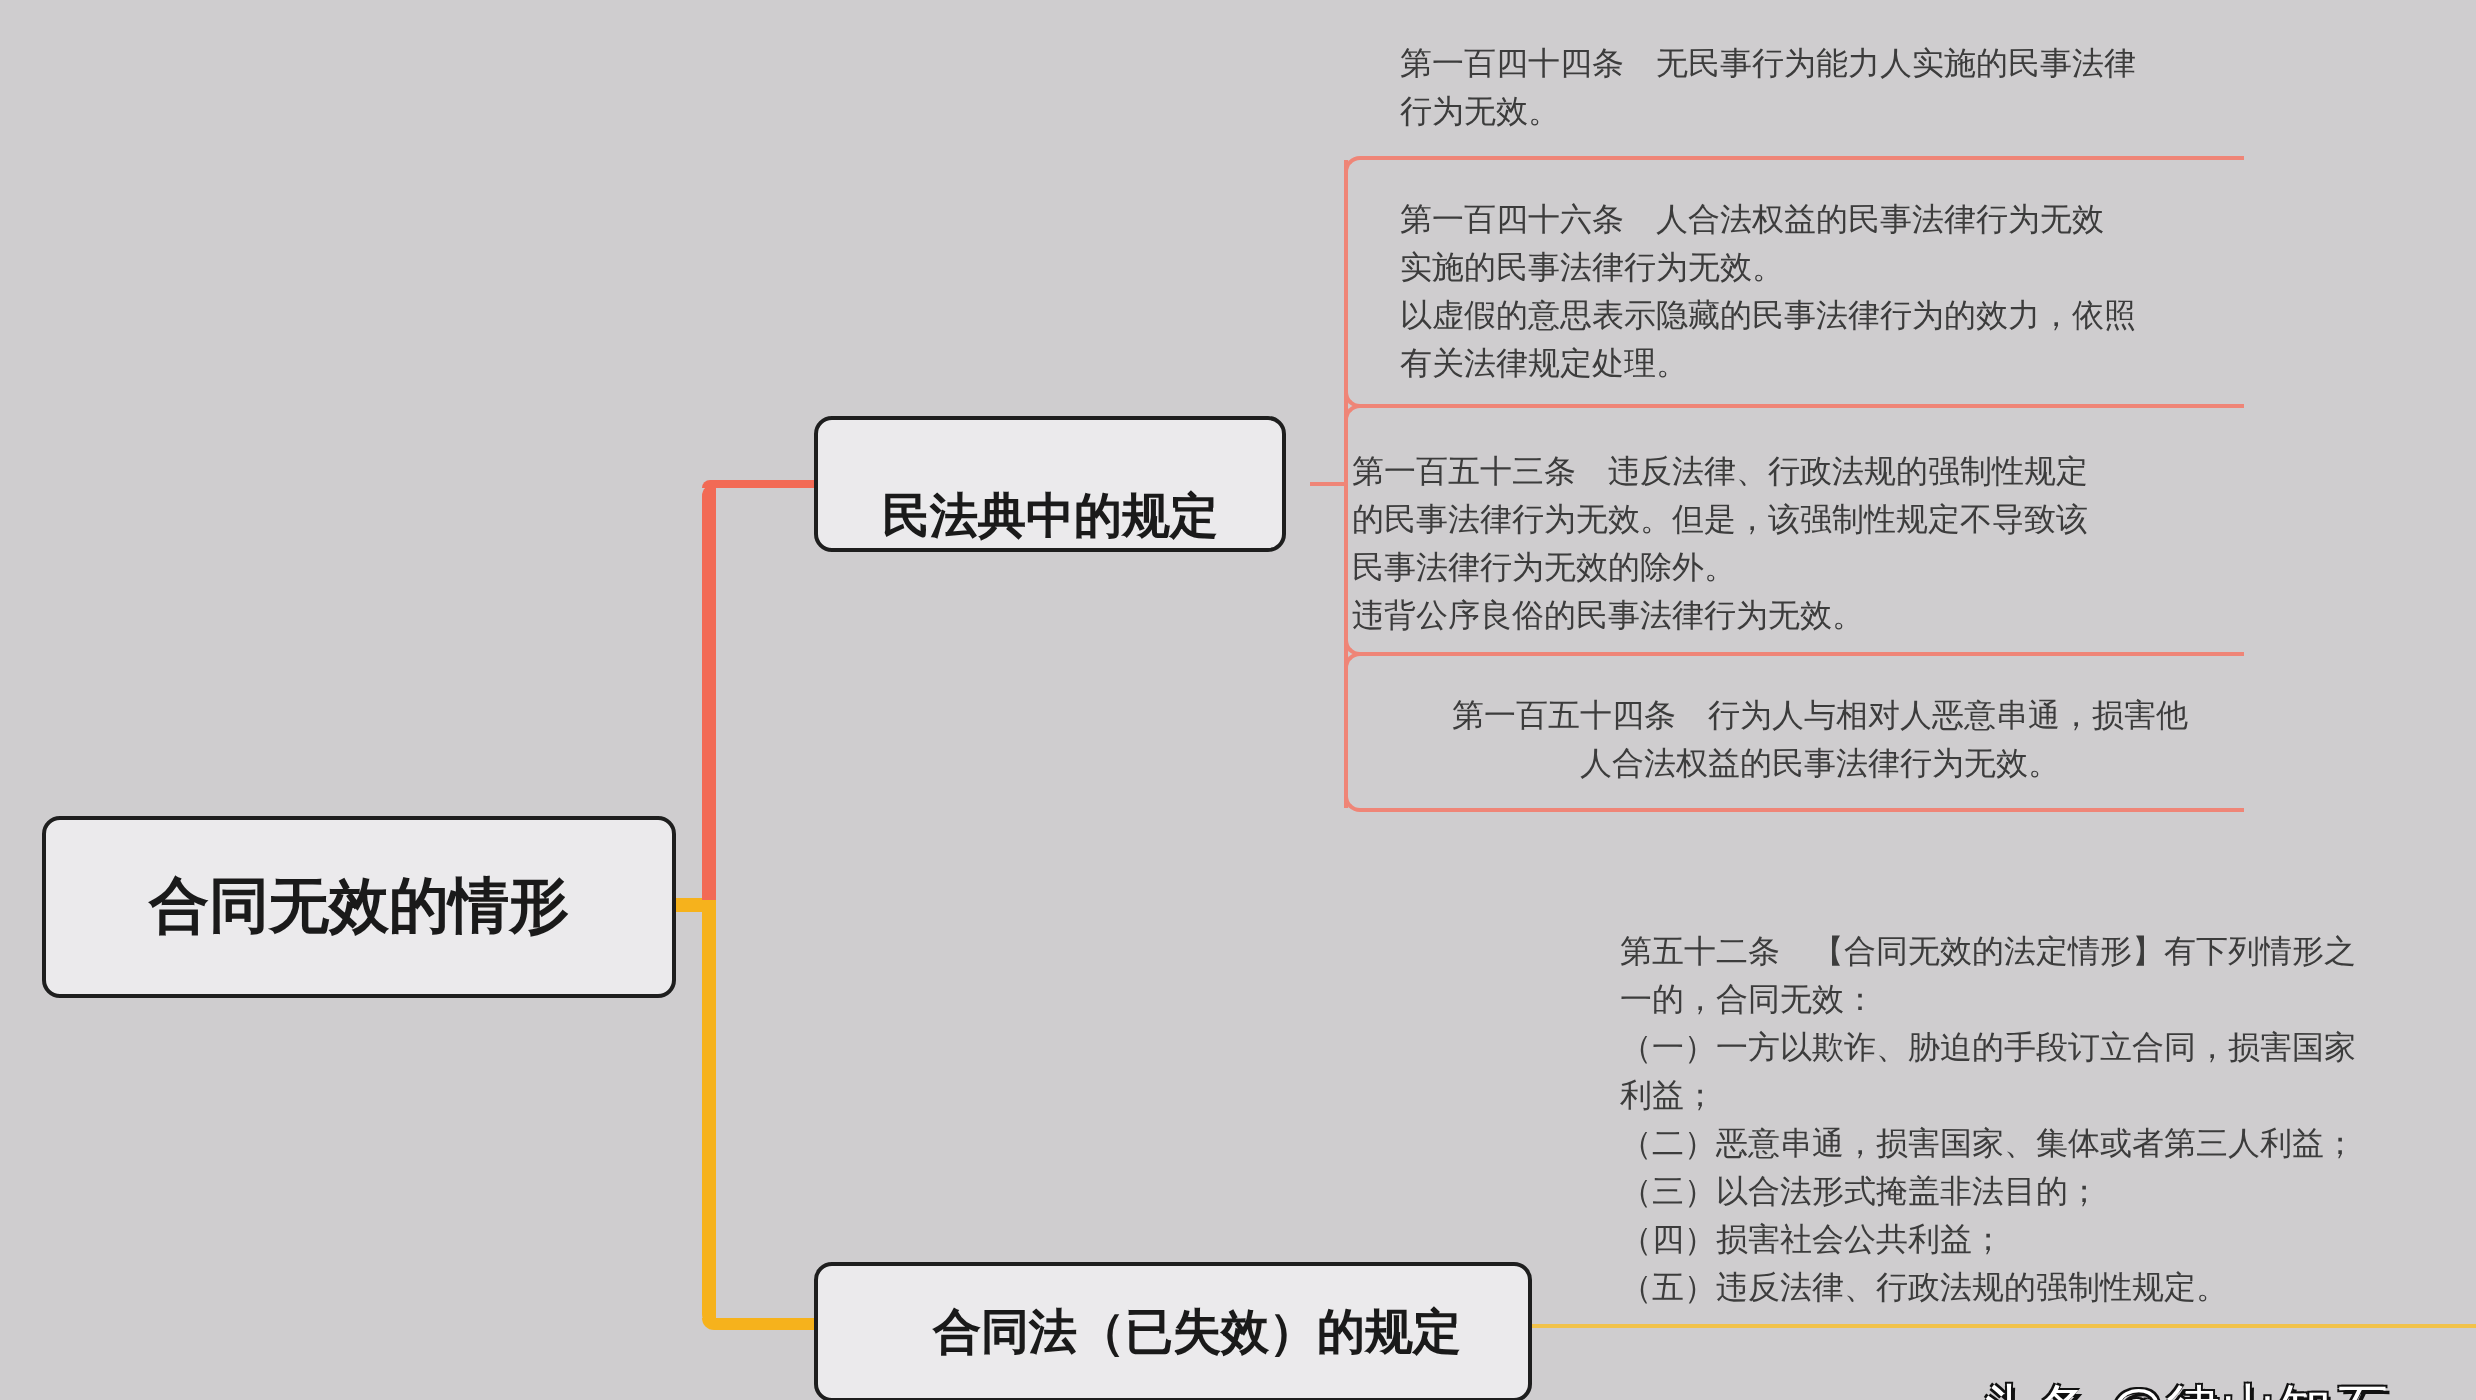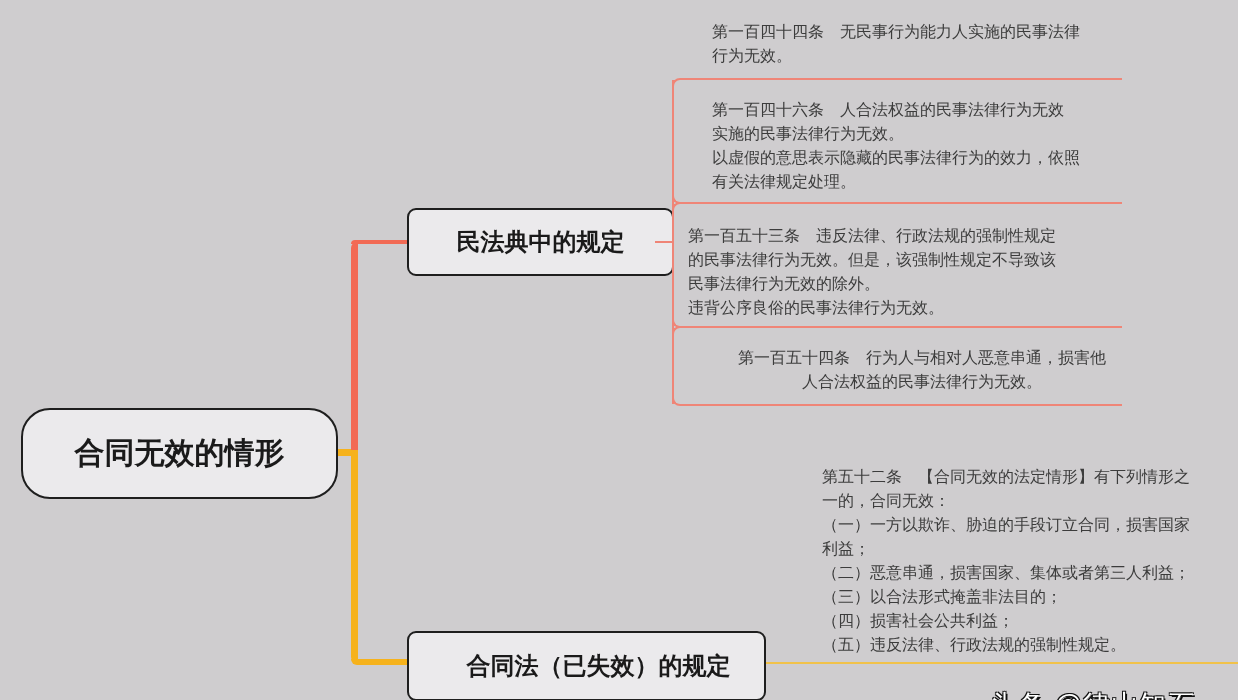--- a/index.html
+++ b/index.html
@@ -24,45 +24,44 @@
       display: flex;
       align-items: center;
       justify-content: center;
       font-weight: bold;
       color: #1a1a1a;
       white-space: nowrap;
     }
     #root-node {
       left: 21px; top: 408px; width: 317px; height: 91px;
       font-size: 30px;
-      border-radius: 29px;
     }
     #branch-civil {
-      left: 407px; top: 208px; width: 267px; height: 68px;
+      left: 407px; top: 208px; width: 236px; height: 68px;
       font-size: 24px;
+      align-items: flex-end;
     }
     #branch-contract {
       left: 407px; top: 631px; width: 359px; height: 70px;
       font-size: 24px;
       padding-left: 24px;
     }
     .line { position: absolute; }
     .red { background: #f26a55; }
     .yellow { background: #f6b21c; }
     .thin-red { background: #ef8577; }
     .thin-yellow { background: #f1c24a; }
 
     .leaf {
       position: absolute;
       box-sizing: border-box;
       font-size: 16px;
       line-height: 24px;
       color: #3c3c3c;
       white-space: pre-wrap;
-      margin-left: 12px;
     }
     .leaf-box {
       position: absolute;
       box-sizing: border-box;
       border-left: 2px solid #ef8577;
       border-bottom: 2px solid #ef8577;
       border-top: 2px solid #ef8577;
       border-radius: 8px 0 0 8px;
     }
     .watermark {

